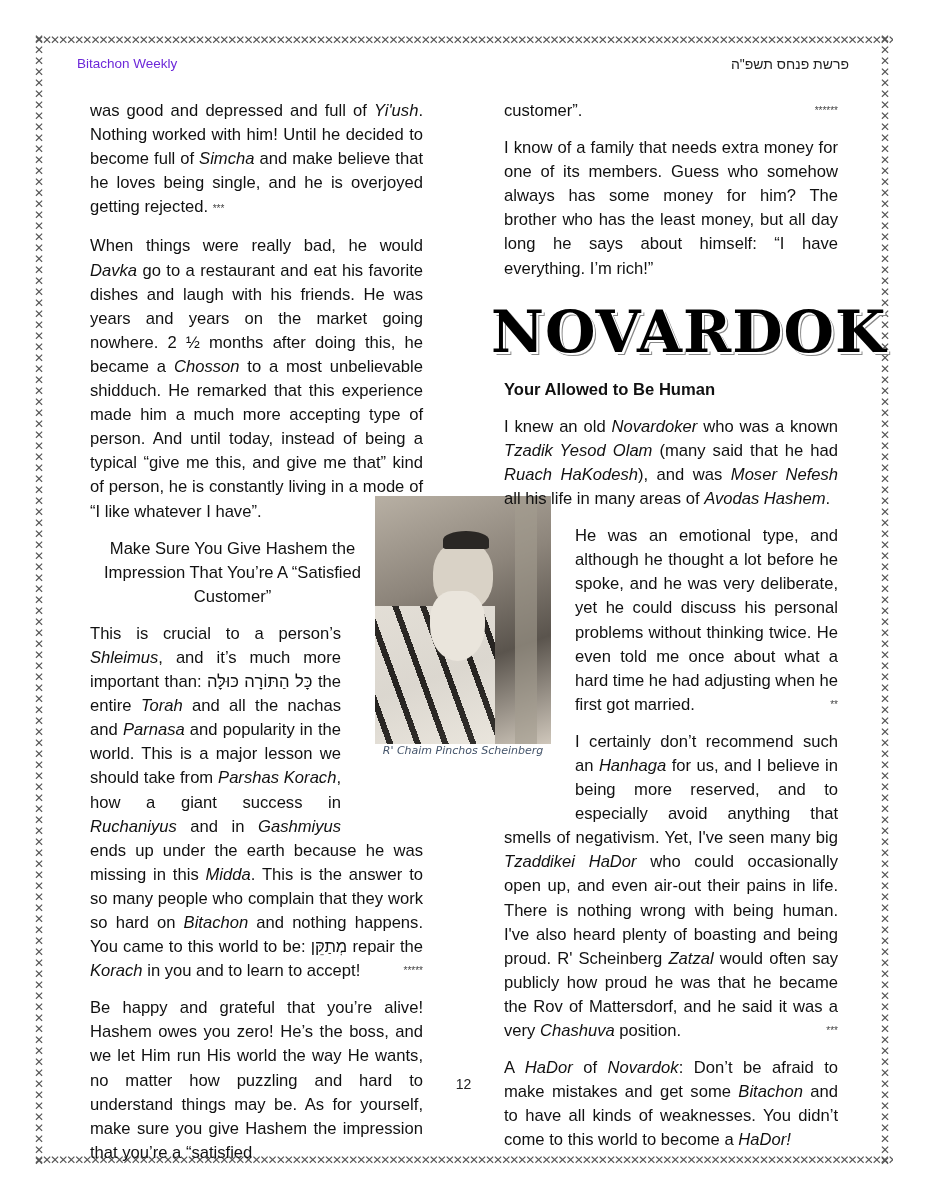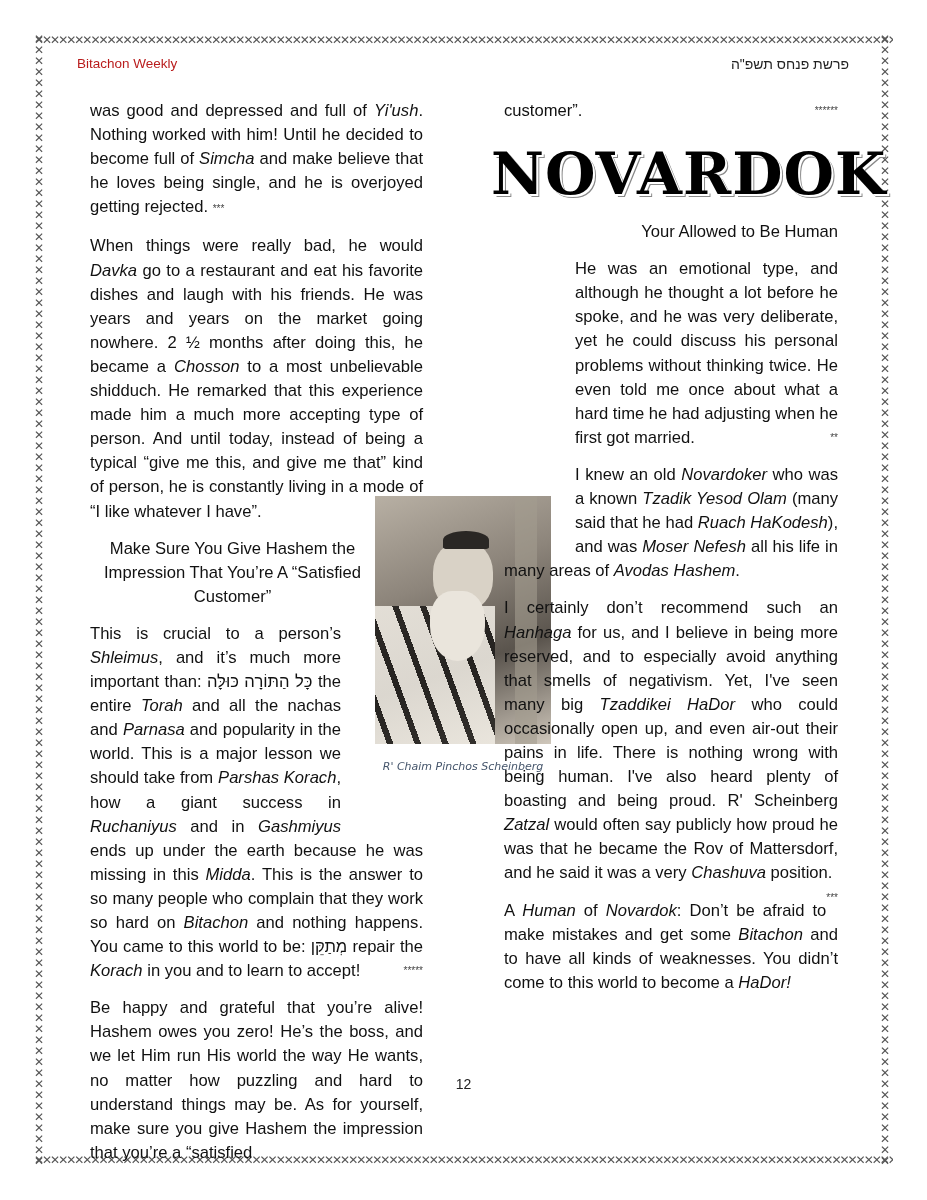--- a/index.html
+++ b/index.html
@@ -8,50 +8,50 @@
   .border { position:absolute; left:34px; top:34px; width:859px; height:1133px;
             box-sizing:border-box; }
   .border .edge { position:absolute; overflow:hidden; color:#555;
             font-family:"DejaVu Sans", sans-serif; font-size:12px; line-height:12px;
             white-space:nowrap; letter-spacing:-2px; }
   .edge.top { left:0; top:0; width:859px; height:13px; }
   .edge.bottom { left:0; bottom:0; width:859px; height:13px; }
   .edge.left { left:0; top:0; width:13px; height:1133px; white-space:normal; word-break:break-all; letter-spacing:0; line-height:11px; }
   .edge.right { right:0; top:0; width:13px; height:1133px; white-space:normal; word-break:break-all; letter-spacing:0; line-height:11px; }
 
-  .hdr-left { position:absolute; left:77px; top:56px; font-size:13.5px; color:#b91c1c; }
+  .hdr-left { position:absolute; left:77px; top:56px; font-size:13.5px; color:#6d28d9; }
   .hdr-right { position:absolute; right:78px; top:56px; font-size:14px; color:#222; direction:rtl; }
   .page-num { position:absolute; left:0; width:927px; top:1076px; text-align:center; font-size:14px; color:#222; }
 
   .col { position:absolute; font-size:16.6px; line-height:24.1px; text-align:justify; }
   .col-left { left:77px; top:86px; width:359px; }
   .col-right { left:491px; top:86px; width:360px; }
   .col p { margin:13px; }
   .stars { float:right; font-size:10px; color:#444; letter-spacing:0; }
   .center { text-align:center; }
   .b { font-weight:normal; }
   .i { font-style:italic; }
   .story { text-align:center; font-size:16.6px; }
   .novardok { text-align:center; font-family:"DejaVu Serif", serif; font-weight:bold;
               font-size:58px; line-height:66px; letter-spacing:1px; margin:18px 0 8px 0;
               color:#000; text-shadow:2px 2px 0 #fff, 3px 3px 0 #888; }
-  .subhead { text-align:right; font-weight:normal; }
+  .subhead { text-align:left; font-weight:bold; }
 
   .photo-wrap { position:absolute; left:375px; top:496px; width:176px; }
   .photo { width:176px; height:248px; background:linear-gradient(160deg,#b8b0a4 0%, #8d857b 35%, #5a544d 65%, #cfc7bb 100%);
            position:relative; overflow:hidden; }
   .photo .fig-head { position:absolute; left:58px; top:45px; width:60px; height:70px; border-radius:45%;
            background:#d9d2c6; }
   .photo .fig-beard { position:absolute; left:55px; top:95px; width:55px; height:70px; border-radius:40% 40% 50% 50%;
            background:#eae5dc; }
   .photo .fig-tallit { position:absolute; left:0; top:110px; width:120px; height:140px;
            background:repeating-linear-gradient(70deg,#f2eee6 0 12px,#1c1a18 12px 18px,#f2eee6 18px 26px); opacity:.85; }
   .photo .fig-kippa { position:absolute; left:68px; top:35px; width:46px; height:18px; border-radius:50% 50% 10% 10%; background:#2a2724; }
   .photo .pillar { position:absolute; right:14px; top:0; width:22px; height:248px; background:#a49c90; opacity:.6; }
-  .caption { font-family:"DejaVu Sans", sans-serif; font-style:italic; font-size:11px; color:#44546a; margin-top:16px; text-align:center; white-space:nowrap; }
+  .caption { font-family:"DejaVu Sans", sans-serif; font-style:italic; font-size:11px; color:#44546a; margin-top:0; text-align:center; white-space:nowrap; }
 </style>
 </head>
 <body>
 
 <div class="border">
   <div class="edge top" id="bt">✕✕✕✕✕✕✕✕✕✕✕✕✕✕✕✕✕✕✕✕✕✕✕✕✕✕✕✕✕✕✕✕✕✕✕✕✕✕✕✕✕✕✕✕✕✕✕✕✕✕✕✕✕✕✕✕✕✕✕✕✕✕✕✕✕✕✕✕✕✕✕✕✕✕✕✕✕✕✕✕✕✕✕✕✕✕✕✕✕✕✕✕✕✕✕✕✕✕✕✕✕✕✕✕✕✕✕✕✕✕✕✕✕✕✕✕✕✕✕✕</div>
   <div class="edge bottom" id="bb">✕✕✕✕✕✕✕✕✕✕✕✕✕✕✕✕✕✕✕✕✕✕✕✕✕✕✕✕✕✕✕✕✕✕✕✕✕✕✕✕✕✕✕✕✕✕✕✕✕✕✕✕✕✕✕✕✕✕✕✕✕✕✕✕✕✕✕✕✕✕✕✕✕✕✕✕✕✕✕✕✕✕✕✕✕✕✕✕✕✕✕✕✕✕✕✕✕✕✕✕✕✕✕✕✕✕✕✕✕✕✕✕✕✕✕✕✕✕✕✕</div>
   <div class="edge left" id="bl">✕✕✕✕✕✕✕✕✕✕✕✕✕✕✕✕✕✕✕✕✕✕✕✕✕✕✕✕✕✕✕✕✕✕✕✕✕✕✕✕✕✕✕✕✕✕✕✕✕✕✕✕✕✕✕✕✕✕✕✕✕✕✕✕✕✕✕✕✕✕✕✕✕✕✕✕✕✕✕✕✕✕✕✕✕✕✕✕✕✕✕✕✕✕✕✕✕✕✕✕✕✕✕✕✕✕✕✕✕✕</div>
   <div class="edge right" id="br">✕✕✕✕✕✕✕✕✕✕✕✕✕✕✕✕✕✕✕✕✕✕✕✕✕✕✕✕✕✕✕✕✕✕✕✕✕✕✕✕✕✕✕✕✕✕✕✕✕✕✕✕✕✕✕✕✕✕✕✕✕✕✕✕✕✕✕✕✕✕✕✕✕✕✕✕✕✕✕✕✕✕✕✕✕✕✕✕✕✕✕✕✕✕✕✕✕✕✕✕✕✕✕✕✕✕✕✕✕✕</div>
 </div>
@@ -76,24 +76,25 @@
     <div class="fig-tallit"></div>
     <div class="fig-head"></div>
     <div class="fig-kippa"></div>
     <div class="fig-beard"></div>
   </div>
   <div class="caption">R' Chaim Pinchos Scheinberg</div>
 </div>
 
 <div class="col col-right">
   <p><span class="b">customer”.</span><span class="stars">******</span></p>
+  <p class="b">I know of a family that needs extra money for one of its members. Guess who somehow always has some money for him? The brother who has the least money, but all day long he says about himself: “I have everything. I’m rich!”</p>
   <div class="novardok">NOVARDOK</div>
   <p class="subhead">Your Allowed to Be Human</p>
+  <p><span>I knew an old </span><span class="i">Novardoker</span><span> who was a known </span><span class="i">Tzadik Yesod Olam</span><span> (many said that he had </span><span class="i">Ruach HaKodesh</span><span>), and was </span><span class="i">Moser Nefesh</span><span> all his life in many areas of </span><span class="i">Avodas Hashem</span><span>.</span></p>
   <p>
     <span style="float:left;width:71px;height:289px;"></span>
     <span>He was an emotional type, and although he thought a lot before he spoke, and he was very deliberate, yet he could discuss his personal problems without thinking twice. He even told me once about what a hard time he had adjusting when he first got married.</span><span class="stars">**</span>
   </p>
-  <p><span>I knew an old </span><span class="i">Novardoker</span><span> who was a known </span><span class="i">Tzadik Yesod Olam</span><span> (many said that he had </span><span class="i">Ruach HaKodesh</span><span>), and was </span><span class="i">Moser Nefesh</span><span> all his life in many areas of </span><span class="i">Avodas Hashem</span><span>.</span></p>
   <p><span>I certainly don’t recommend such an </span><span class="i">Hanhaga</span><span> for us, and I believe in being more reserved, and to especially avoid anything that smells of negativism. Yet, I've seen many big </span><span class="i">Tzaddikei HaDor</span><span> who could occasionally open up, and even air-out their pains in life. There is nothing wrong with being human. I've also heard plenty of boasting and being proud. R' Scheinberg </span><span class="i">Zatzal</span><span> would often say publicly how proud he was that he became the Rov of Mattersdorf, and he said it was a very </span><span class="i">Chashuva</span><span> position.</span><span class="stars">***</span></p>
-  <p><span>A </span><span class="i">Human</span><span> of </span><span class="i">Novardok</span><span>: Don’t be afraid to make mistakes and get some </span><span class="i">Bitachon</span><span> and to have all kinds of weaknesses. You didn’t come to this world to become a </span><span class="i">HaDor!</span></p>
+  <p><span>A </span><span class="i">HaDor</span><span> of </span><span class="i">Novardok</span><span>: Don’t be afraid to make mistakes and get some </span><span class="i">Bitachon</span><span> and to have all kinds of weaknesses. You didn’t come to this world to become a </span><span class="i">HaDor!</span></p>
 </div>
 
 <div class="page-num">12</div>
 
 </body></html>

